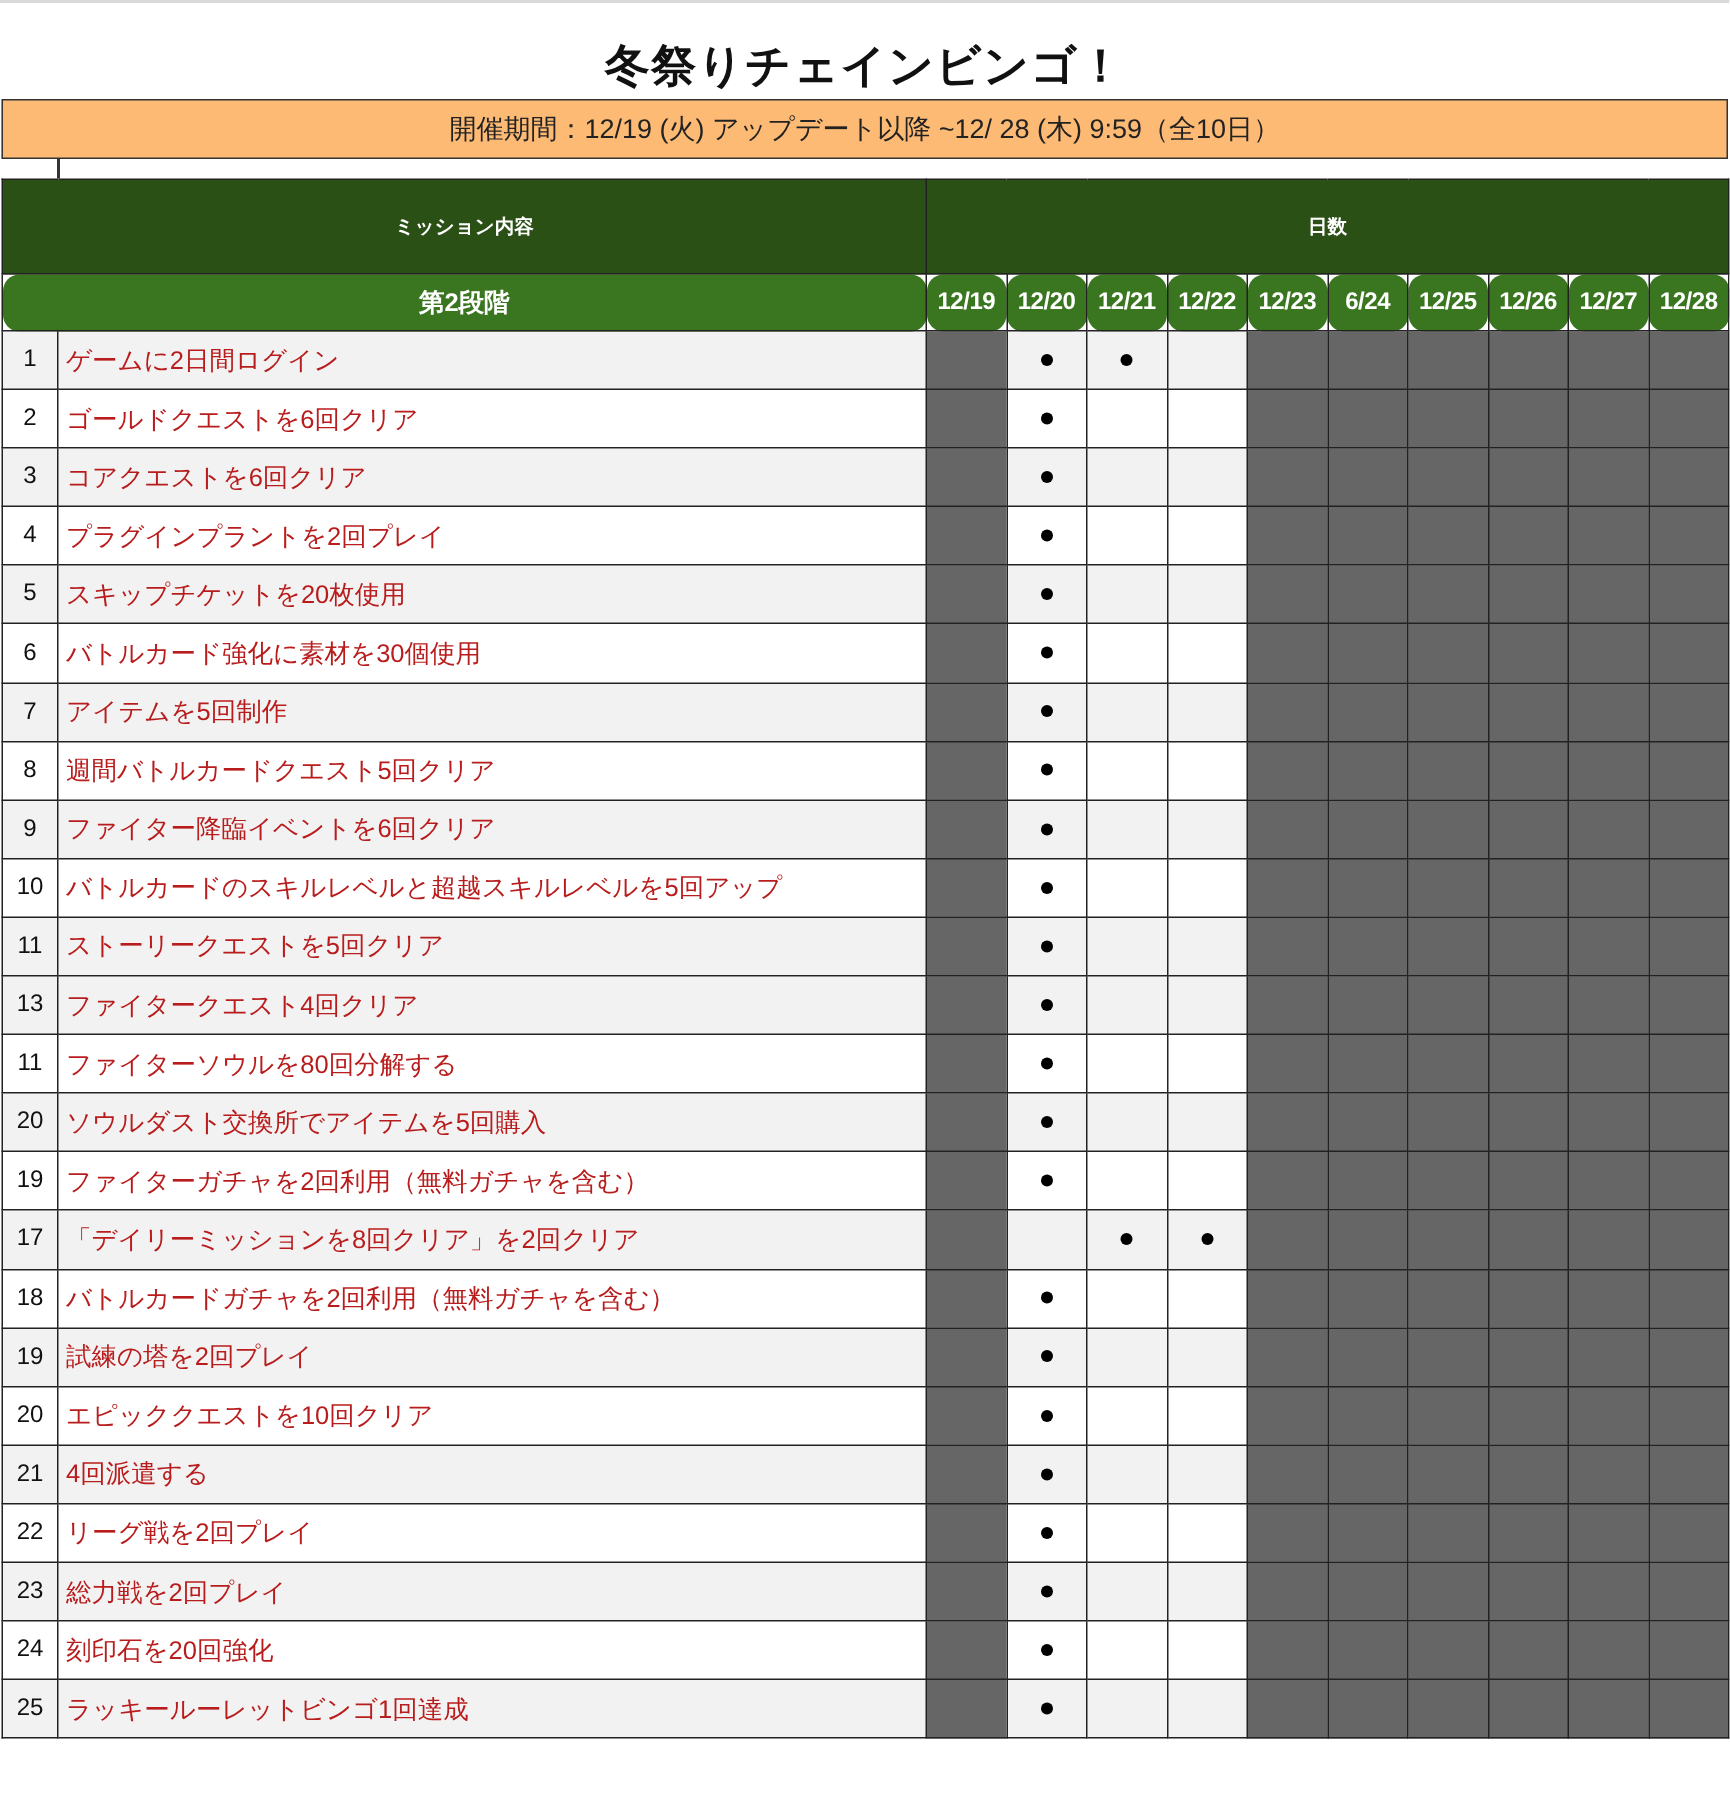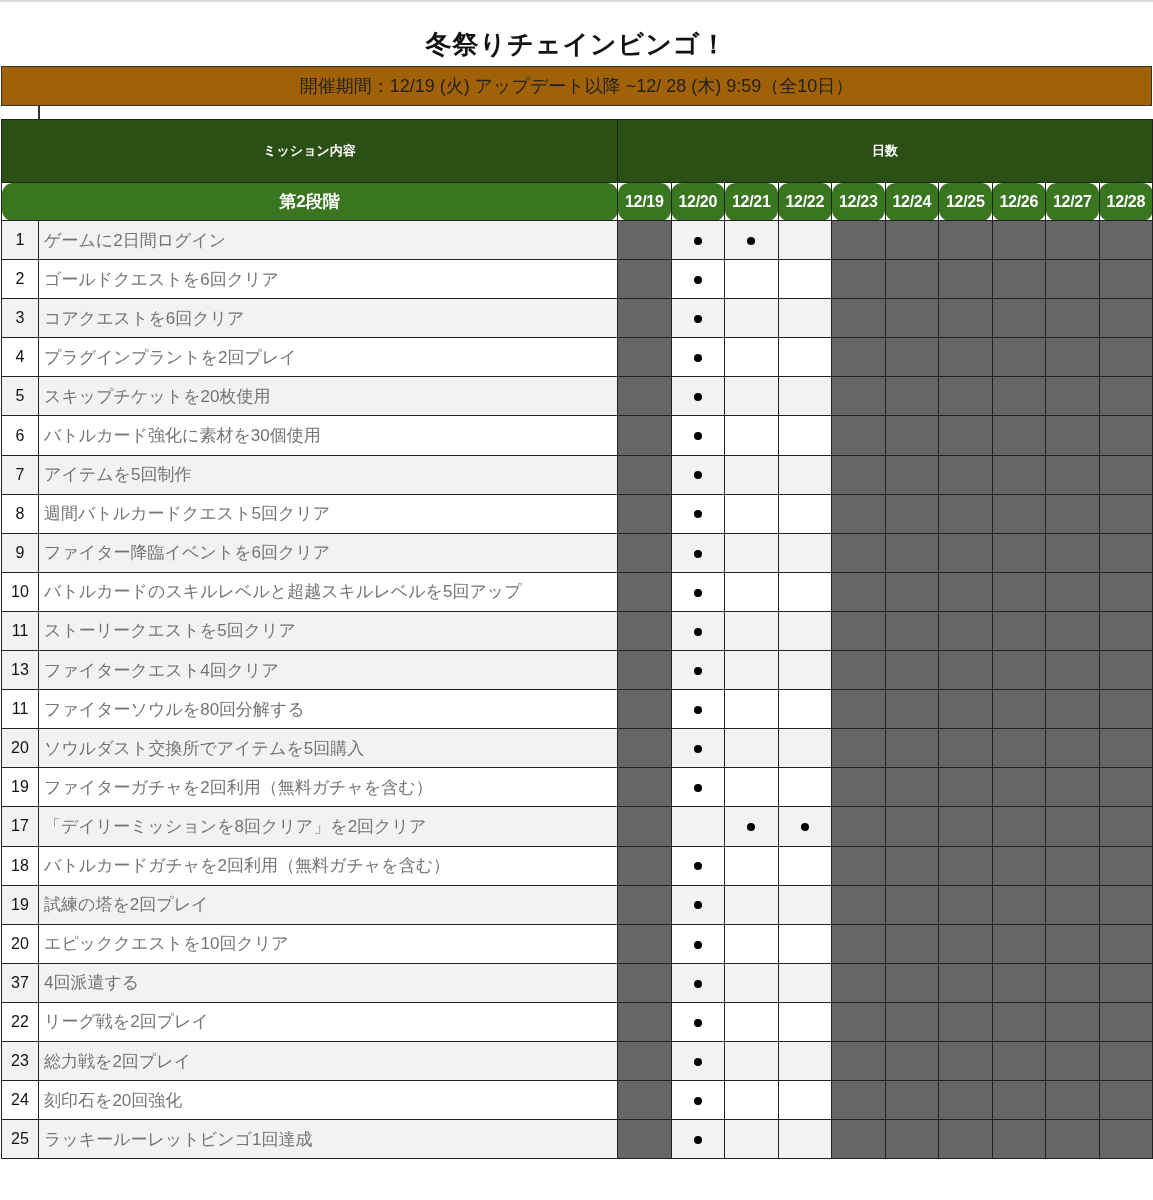--- a/index.html
+++ b/index.html
@@ -4,25 +4,25 @@
 <style>
   * { box-sizing: border-box; margin: 0; padding: 0; }
   html, body { width: 1153px; height: 1200px; background: #ffffff; overflow: hidden; }
   body { font-family: "Liberation Sans", "DejaVu Sans", sans-serif; color: #111; position: relative; }
 
   .title-bar {
     position: absolute; left: 0; top: 0; width: 1153px; height: 66px;
     display: flex; align-items: center; justify-content: center;
     background: #ffffff; border-top: 2px solid #d9d9d9;
   }
-  .title-bar .title { font-size: 26px; font-weight: bold; letter-spacing: 1px; color: #111; margin-top: 20px; }
+  .title-bar .title { font-size: 30px; font-weight: bold; letter-spacing: 1px; color: #111; margin-top: 20px; }
 
   .period-bar {
     position: absolute; left: 1px; top: 66px; width: 1151px; height: 40px;
-    background: #a16207; border: 1.5px solid #333;
+    background: #fdba74; border: 1.5px solid #333;
     display: flex; align-items: center; justify-content: center;
     font-size: 18px; color: #222;
   }
 
   .spacer-row {
     position: absolute; left: 1px; top: 106px; width: 1151px; height: 13px;
     background: #fff;
   }
   .spacer-row .tick { position: absolute; left: 37px; top: 0; width: 1.5px; height: 13px; background: #333; }
 
@@ -39,21 +39,21 @@
   .hdr2 th {
     height: 38px; background: #3a7520; color: #fff;
     font-size: 17px; font-weight: bold; text-align: center; padding: 0; border-radius: 11px;
   }
   .hdr2 th.date { font-size: 16px; letter-spacing: -0.3px; margin-left: 16px; }
 
   tr.row td { height: 39.1px; }
   tr.row.odd td.num, tr.row.odd td.mission { background: #f2f2f2; }
   tr.row.even td.num, tr.row.even td.mission { background: #ffffff; }
   td.num { text-align: center; font-size: 16px; color: #111; padding: 0; }
-  td.mission { font-size: 17px; padding-left: 5px; white-space: nowrap; overflow: hidden; color: #737373; }
+  td.mission { font-size: 17px; padding-left: 5px; white-space: nowrap; overflow: hidden; color: #b91c1c; }
 
   td.cell { text-align: center; padding: 0; }
   tr.row.odd td.cell.open { background: #f2f2f2; }
   tr.row.even td.cell.open { background: #ffffff; }
   td.cell.closed { background: #666666; }
   .dot { display: inline-block; width: 8px; height: 8px; border-radius: 50%; background: #000; vertical-align: middle; }
 </style>
 </head>
 <body>
 
@@ -89,21 +89,21 @@
       <th colspan="2">ミッション内容</th>
       <th colspan="10">日数</th>
     </tr>
     <tr class="hdr2" id="date-header-row">
       <th colspan="2">第2段階</th>
     <th class="date">12/19</th>
         <th class="date">12/20</th>
         <th class="date">12/21</th>
         <th class="date">12/22</th>
         <th class="date">12/23</th>
-        <th class="date">12/24</th>
+        <th class="date">6/24</th>
         <th class="date">12/25</th>
         <th class="date">12/26</th>
         <th class="date">12/27</th>
         <th class="date">12/28</th>
       </tr>
   </thead>
   <tbody id="mission-body">
       <tr class="row odd">
         <td class="num">1</td>
         <td class="mission">ゲームに2日間ログイン</td>
@@ -364,21 +364,21 @@
         <td class="cell open"></td>
         <td class="cell open"></td>
         <td class="cell closed"></td>
         <td class="cell closed"></td>
         <td class="cell closed"></td>
         <td class="cell closed"></td>
         <td class="cell closed"></td>
         <td class="cell closed"></td>
       </tr>
       <tr class="row odd">
-        <td class="num">37</td>
+        <td class="num">21</td>
         <td class="mission">4回派遣する</td>
         <td class="cell closed"></td>
         <td class="cell open"><span class="dot"></span></td>
         <td class="cell open"></td>
         <td class="cell open"></td>
         <td class="cell closed"></td>
         <td class="cell closed"></td>
         <td class="cell closed"></td>
         <td class="cell closed"></td>
         <td class="cell closed"></td>

